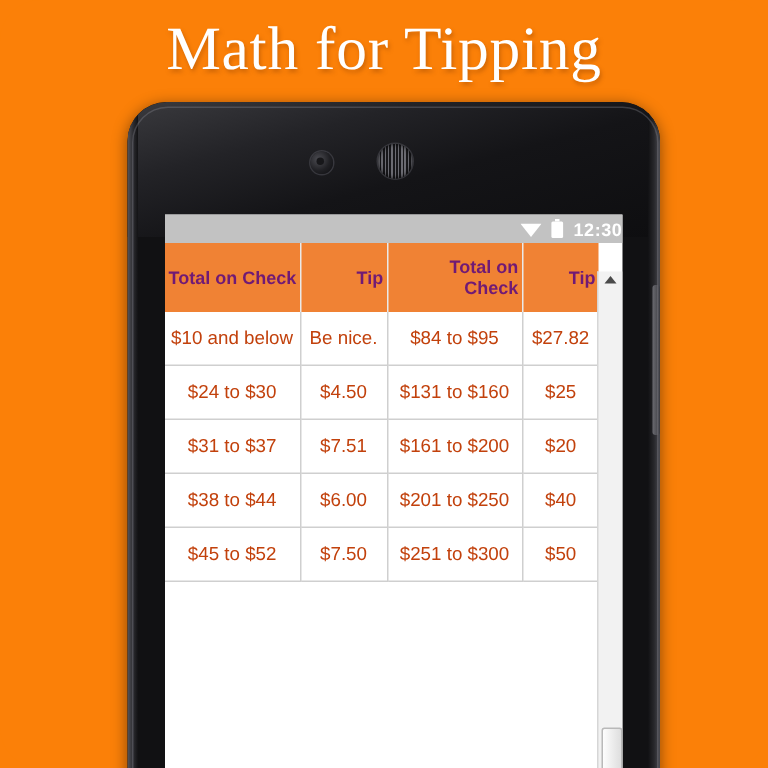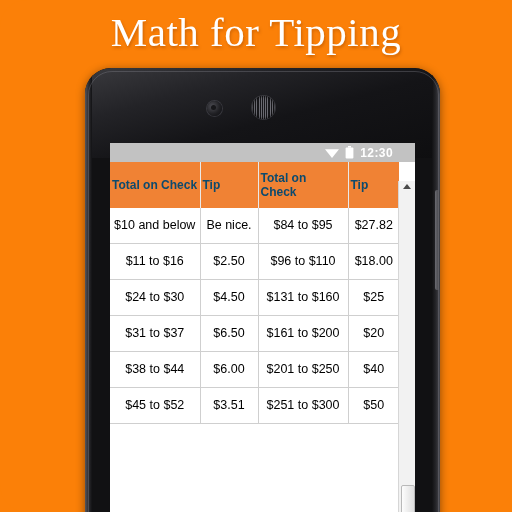--- a/index.html
+++ b/index.html
@@ -76,40 +76,40 @@
   }
 
   
   .screen{
     position:absolute;left:25px;top:75px;width:305px;height:385px;
     background:#fff;overflow:hidden;
   }
   .statusbar{
     height:19px;background:#c2c2c2;
     display:flex;align-items:center;justify-content:flex-end;
-    padding-right:22px;gap:6px;
+    padding-right:0;gap:6px;
   }
   .sb-clock{
     color:#fff;font-size:12px;font-weight:bold;letter-spacing:.4px;
   }
   .sb-icon{display:flex;align-items:center;}
 
   
   .table-wrap{position:relative;height:366px;}
   table{
     border-collapse:collapse;width:289px;table-layout:fixed;
   }
   th{
-    background:#f08234;color:#0c4a6e;font-size:12px;font-weight:bold;
-    line-height:14px;padding:9px 2px;text-align:left;
+    background:#f08234;color:#701a75;font-size:12px;font-weight:bold;
+    line-height:14px;padding:9px 2px;text-align:right;
     border-right:1px solid #e9e9e9;
   }
   th:last-child{border-right:none;}
   td{
-    font-size:12.5px;color:#000000;text-align:center;
+    font-size:12.5px;color:#c2410c;text-align:center;
     line-height:15px;padding:10px 2px;
     border:1px solid #cfcfcf;border-left:none;border-top:none;
     background:#fff;
   }
   td:last-child{border-right:none;}
   col.c1{width:90px;} col.c2{width:58px;} col.c3{width:90px;} col.c4{width:51px;}
 
   
   .scrollbar{
     position:absolute;right:0;top:19px;width:16px;height:366px;
@@ -176,46 +176,40 @@
             </tr>
           </thead>
           <tbody>
             <tr>
               <td>$10 and below</td>
               <td>Be nice.</td>
               <td>$84 to $95</td>
               <td>$27.82</td>
             </tr>
             <tr>
-              <td>$11 to $16</td>
-              <td>$2.50</td>
-              <td>$96 to $110</td>
-              <td>$18.00</td>
-            </tr>
-            <tr>
               <td>$24 to $30</td>
               <td>$4.50</td>
               <td>$131 to $160</td>
               <td>$25</td>
             </tr>
             <tr>
               <td>$31 to $37</td>
-              <td>$6.50</td>
+              <td>$7.51</td>
               <td>$161 to $200</td>
               <td>$20</td>
             </tr>
             <tr>
               <td>$38 to $44</td>
               <td>$6.00</td>
               <td>$201 to $250</td>
               <td>$40</td>
             </tr>
             <tr>
               <td>$45 to $52</td>
-              <td>$3.51</td>
+              <td>$7.50</td>
               <td>$251 to $300</td>
               <td>$50</td>
             </tr>
           </tbody>
         </table>
 
         <div class="scrollbar">
           <div class="sb-arrow"></div>
           <div class="sb-thumb"></div>
         </div>

